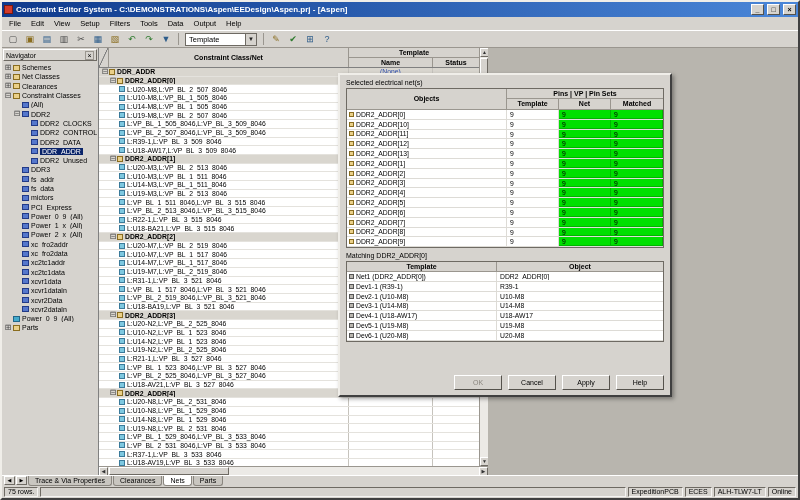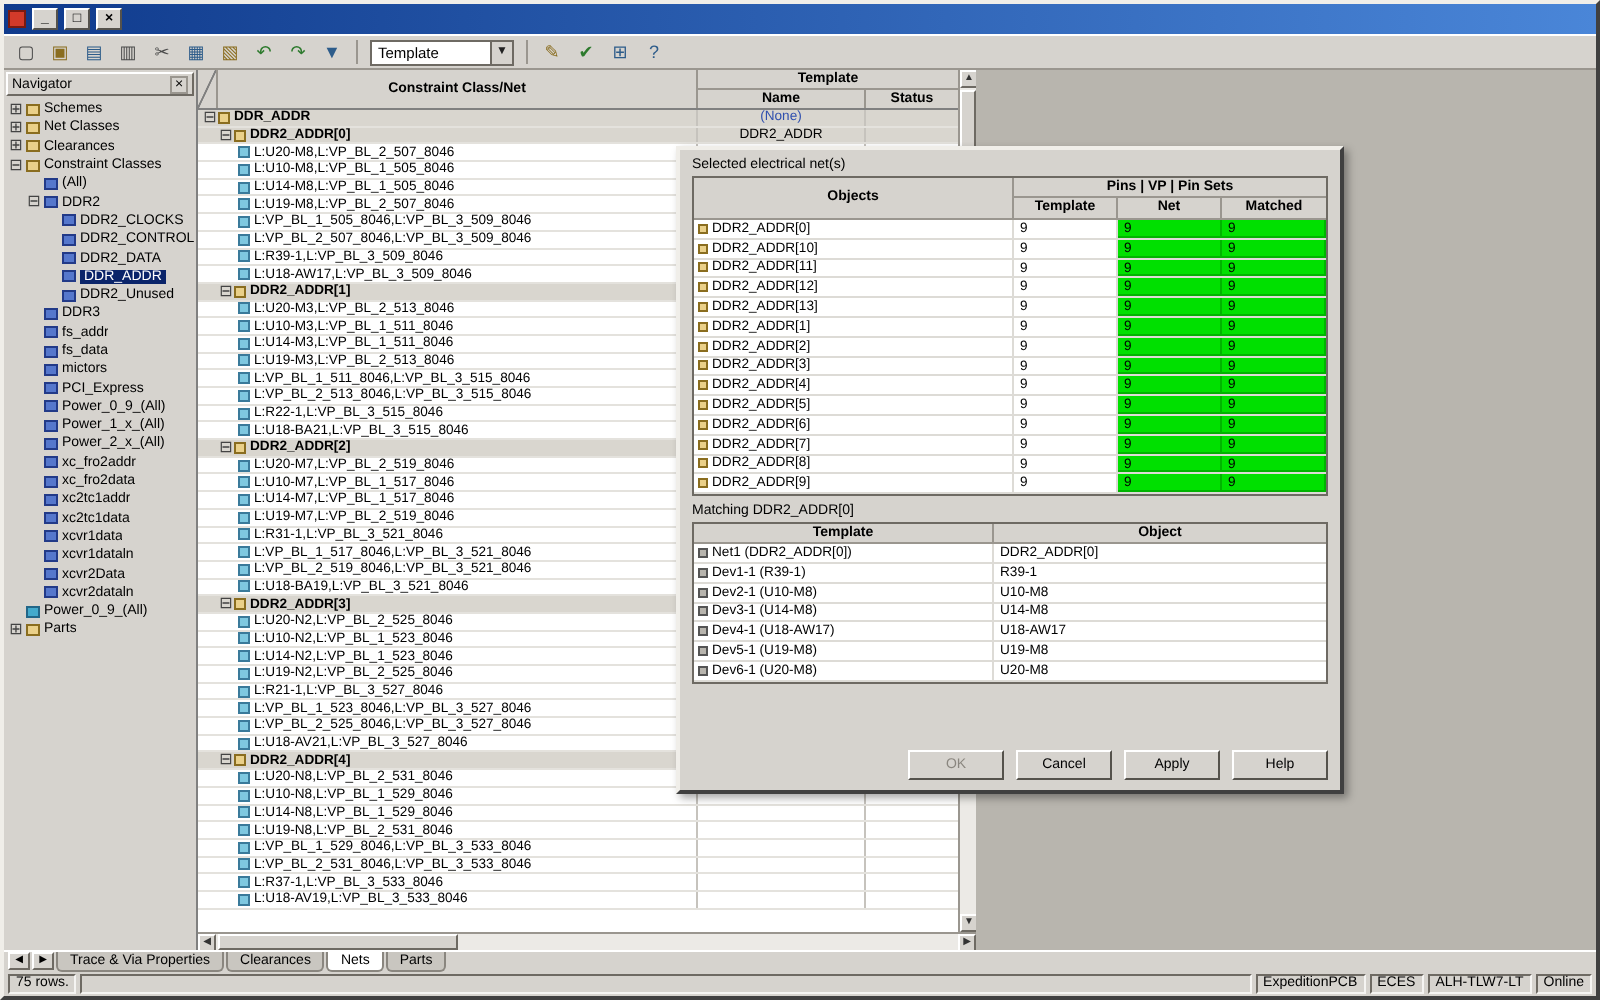--- a/index.html
+++ b/index.html
@@ -117,25 +117,37 @@
   .dlg-btn{width:48px;height:15px;background:#d6d3ce;border:1px solid;border-color:#fff #55524c #55524c #fff;font-size:7px;font-family:"Liberation Sans",sans-serif;text-align:center;line-height:13px}
   .dlg-btn.disabled{color:#8a867f}
 </style>
 </head>
 <body>
 
 <div class="window">
 
   <div class="titlebar">
     <span class="app-ico"></span>
+    <span class="title-text">Constraint Editor System - C:\DEMONSTRATIONS\Aspen\EEDesign\Aspen.prj - [Aspen]</span>
     <span class="win-btn">_</span>
     <span class="win-btn">□</span>
     <span class="win-btn">×</span>
   </div>
 
+  <div class="menubar">
+      <span class="menu-item">File</span>
+      <span class="menu-item">Edit</span>
+      <span class="menu-item">View</span>
+      <span class="menu-item">Setup</span>
+      <span class="menu-item">Filters</span>
+      <span class="menu-item">Tools</span>
+      <span class="menu-item">Data</span>
+      <span class="menu-item">Output</span>
+      <span class="menu-item">Help</span>
+    </div>
 
   <div class="toolbar">
     <span class="tb-group">
         <span class="tb-btn" style="color: rgb(74, 74, 74);">▢</span>
         <span class="tb-btn" style="color: rgb(138, 109, 31);">▣</span>
         <span class="tb-btn" style="color: rgb(45, 92, 138);">▤</span>
         <span class="tb-btn" style="color: rgb(74, 74, 74);">▥</span>
         <span class="tb-btn" style="color: rgb(74, 74, 74);">✂</span>
         <span class="tb-btn" style="color: rgb(45, 92, 138);">▦</span>
         <span class="tb-btn" style="color: rgb(138, 109, 31);">▧</span>

